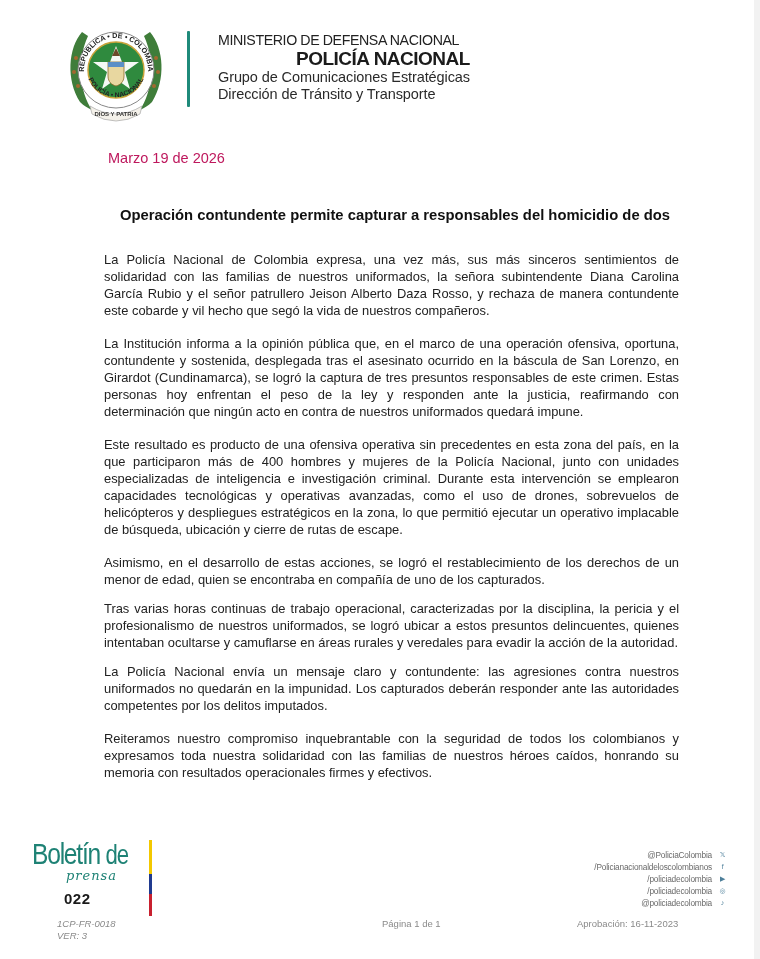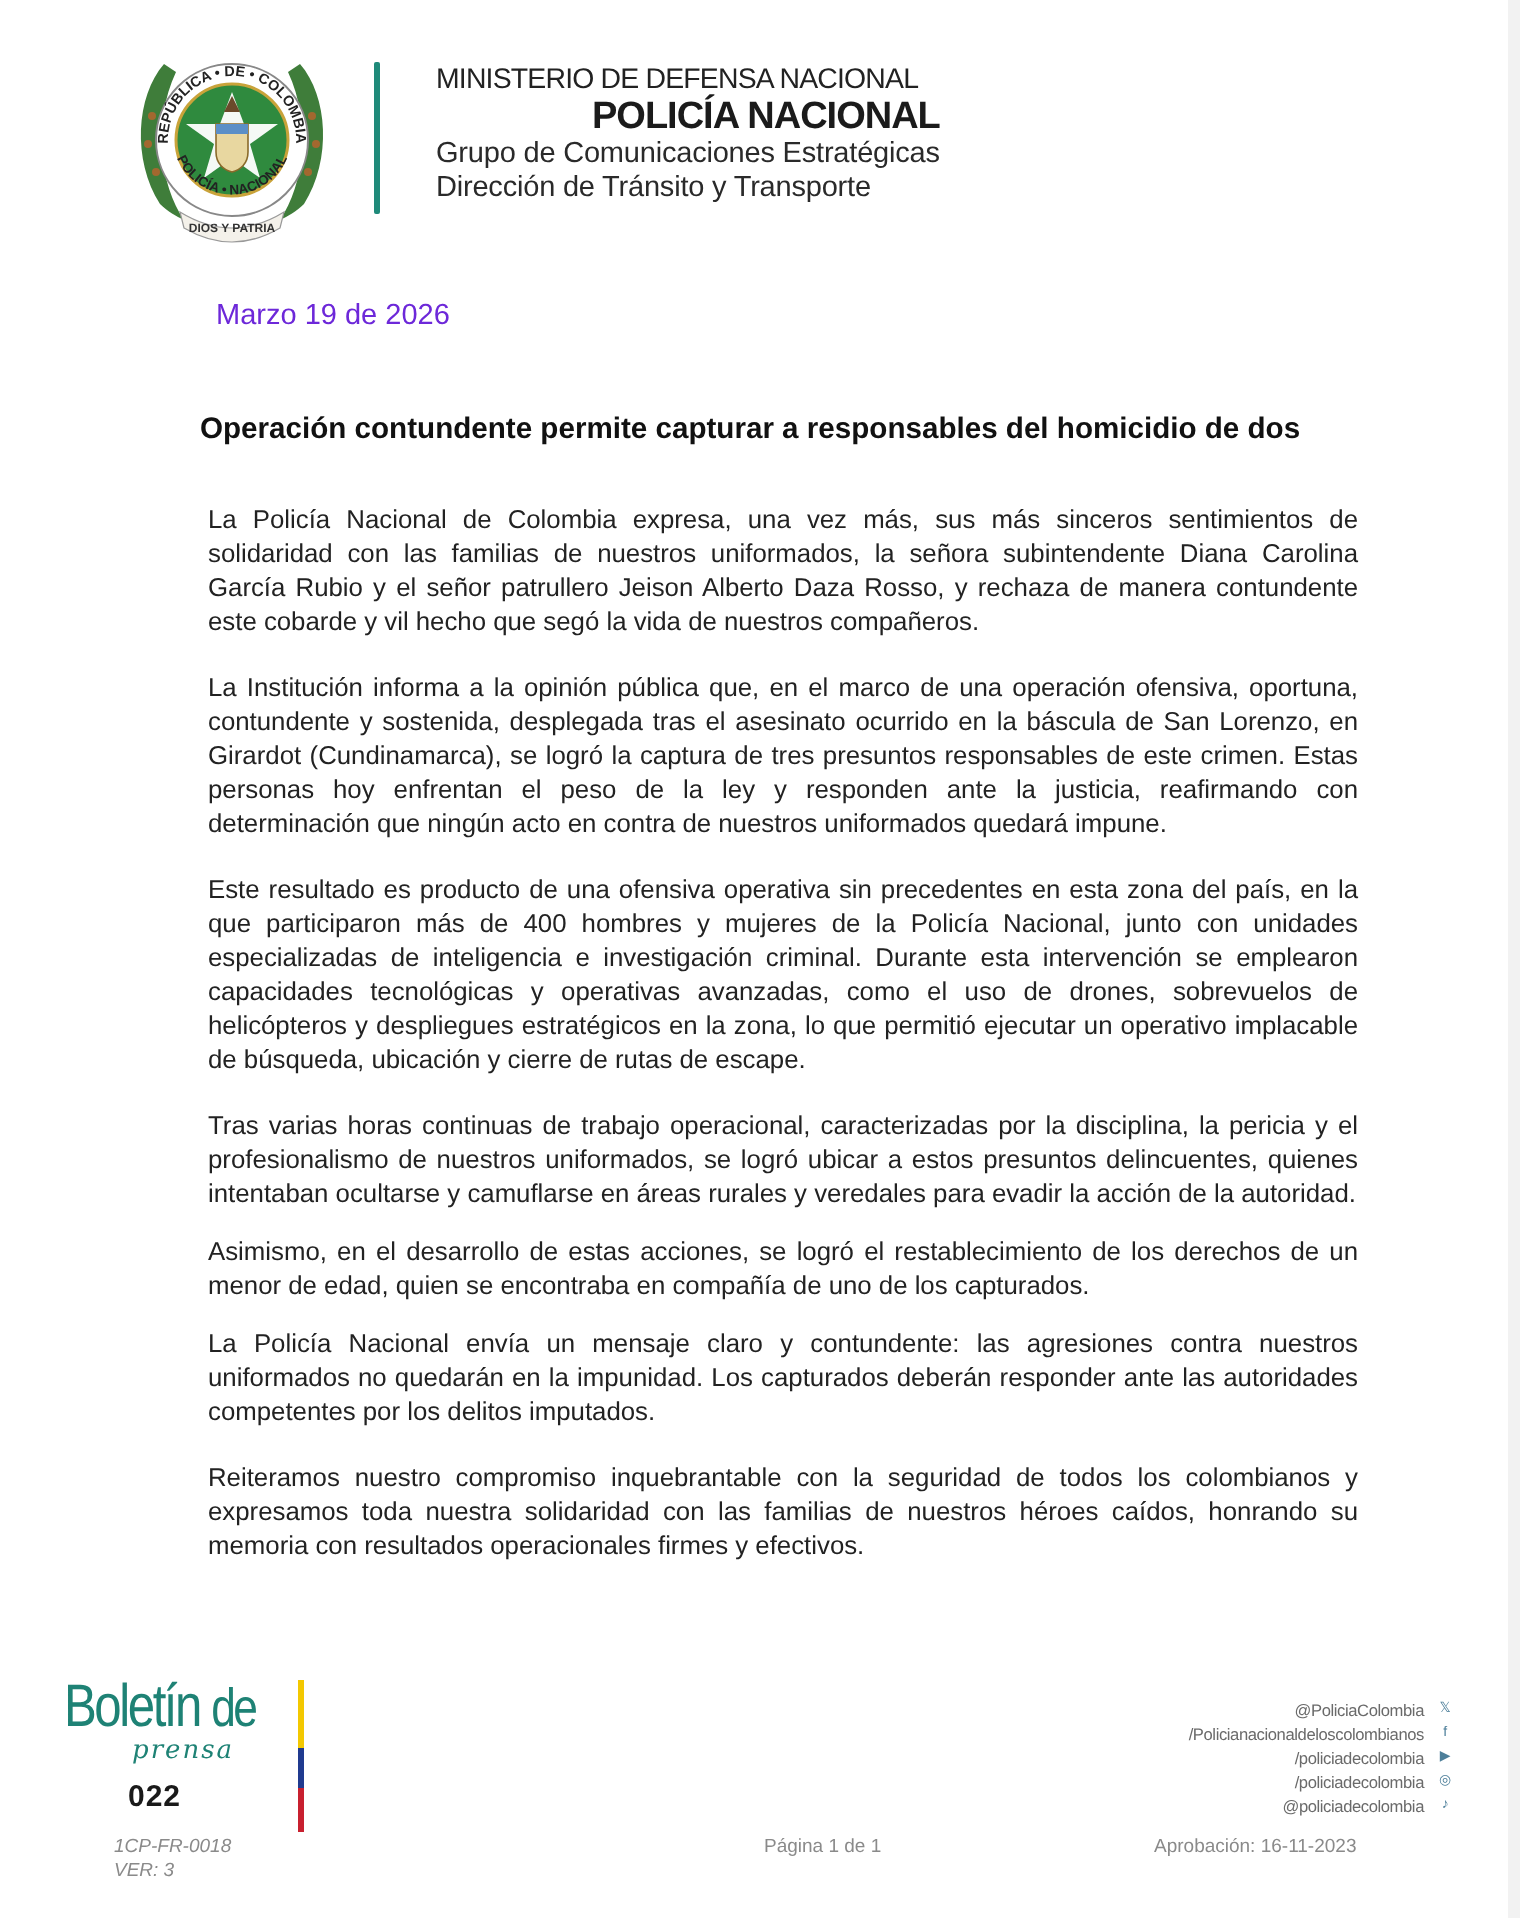--- a/index.html
+++ b/index.html
@@ -20,26 +20,26 @@
     .header-rule {
       position: absolute; left: 125px; top: 13px; width: 3px; height: 76px;
       background: #1f8a7a; border-radius: 1px;
     }
     .header-text { position: absolute; left: 156px; top: 14px; }
     .ministry { font-size: 14.2px; letter-spacing: -0.4px; color: #222; line-height: 17px; }
     .police { font-size: 19px; font-weight: bold; letter-spacing: -0.5px; color: #1b1b1b; line-height: 20px; text-align: right; }
     .group, .direction { font-size: 14.5px; color: #2a2a2a; line-height: 17px; letter-spacing: -0.1px; }
 
     
-    .date { position: absolute; left: 108px; top: 150px; font-size: 14.5px; color: #6d28d9; }
+    .date { position: absolute; left: 108px; top: 150px; font-size: 14.5px; color: #be185d; }
 
     
     .title {
       position: absolute; left: 100px; width: 590px; top: 205px;
-      font-weight: bold; font-size: 14.8px; line-height: 20px; color: #111;
+      text-align: center; font-weight: bold; font-size: 14.8px; line-height: 20px; color: #111;
     }
 
     
     .body-text {
       position: absolute; left: 104px; width: 575px; top: 251px;
       font-size: 12.9px; line-height: 17px; color: #222;
     }
     .body-text p { margin: 0 0 16px 0; text-align: justify; }
     .body-text p.tight { margin-bottom: 12px; }
 
@@ -137,22 +137,22 @@
 <div class="date">Marzo 19 de 2026</div>
 
 <div class="title">
   <div>Operación contundente permite capturar a responsables del homicidio de dos</div>
 </div>
 
 <div class="body-text">
   <p>La Policía Nacional de Colombia expresa, una vez más, sus más sinceros sentimientos de solidaridad con las familias de nuestros uniformados, la señora subintendente Diana Carolina García Rubio y el señor patrullero Jeison Alberto Daza Rosso, y rechaza de manera contundente este cobarde y vil hecho que segó la vida de nuestros compañeros.</p>
   <p>La Institución informa a la opinión pública que, en el marco de una operación ofensiva, oportuna, contundente y sostenida, desplegada tras el asesinato ocurrido en la báscula de San Lorenzo, en Girardot (Cundinamarca), se logró la captura de tres presuntos responsables de este crimen. Estas personas hoy enfrentan el peso de la ley y responden ante la justicia, reafirmando con determinación que ningún acto en contra de nuestros uniformados quedará impune.</p>
   <p>Este resultado es producto de una ofensiva operativa sin precedentes en esta zona del país, en la que participaron más de 400 hombres y mujeres de la Policía Nacional, junto con unidades especializadas de inteligencia e investigación criminal. Durante esta intervención se emplearon capacidades tecnológicas y operativas avanzadas, como el uso de drones, sobrevuelos de helicópteros y despliegues estratégicos en la zona, lo que permitió ejecutar un operativo implacable de búsqueda, ubicación y cierre de rutas de escape.</p>
+  <p class="tight">Asimismo, en el desarrollo de estas acciones, se logró el restablecimiento de los derechos de un menor de edad, quien se encontraba en compañía de uno de los capturados.</p>
   <p class="tight">Tras varias horas continuas de trabajo operacional, caracterizadas por la disciplina, la pericia y el profesionalismo de nuestros uniformados, se logró ubicar a estos presuntos delincuentes, quienes intentaban ocultarse y camuflarse en áreas rurales y veredales para evadir la acción de la autoridad.</p>
-  <p class="tight">Asimismo, en el desarrollo de estas acciones, se logró el restablecimiento de los derechos de un menor de edad, quien se encontraba en compañía de uno de los capturados.</p>
   <p>La Policía Nacional envía un mensaje claro y contundente: las agresiones contra nuestros uniformados no quedarán en la impunidad. Los capturados deberán responder ante las autoridades competentes por los delitos imputados.</p>
   <p>Reiteramos nuestro compromiso inquebrantable con la seguridad de todos los colombianos y expresamos toda nuestra solidaridad con las familias de nuestros héroes caídos, honrando su memoria con resultados operacionales firmes y efectivos.</p>
 </div>
 
 <div class="bulletin">
   <div class="bul-main">
     <span class="bt">Boletín</span>
     <span class="de">de</span>
   </div>
   <div class="bul-script">prensa</div>

